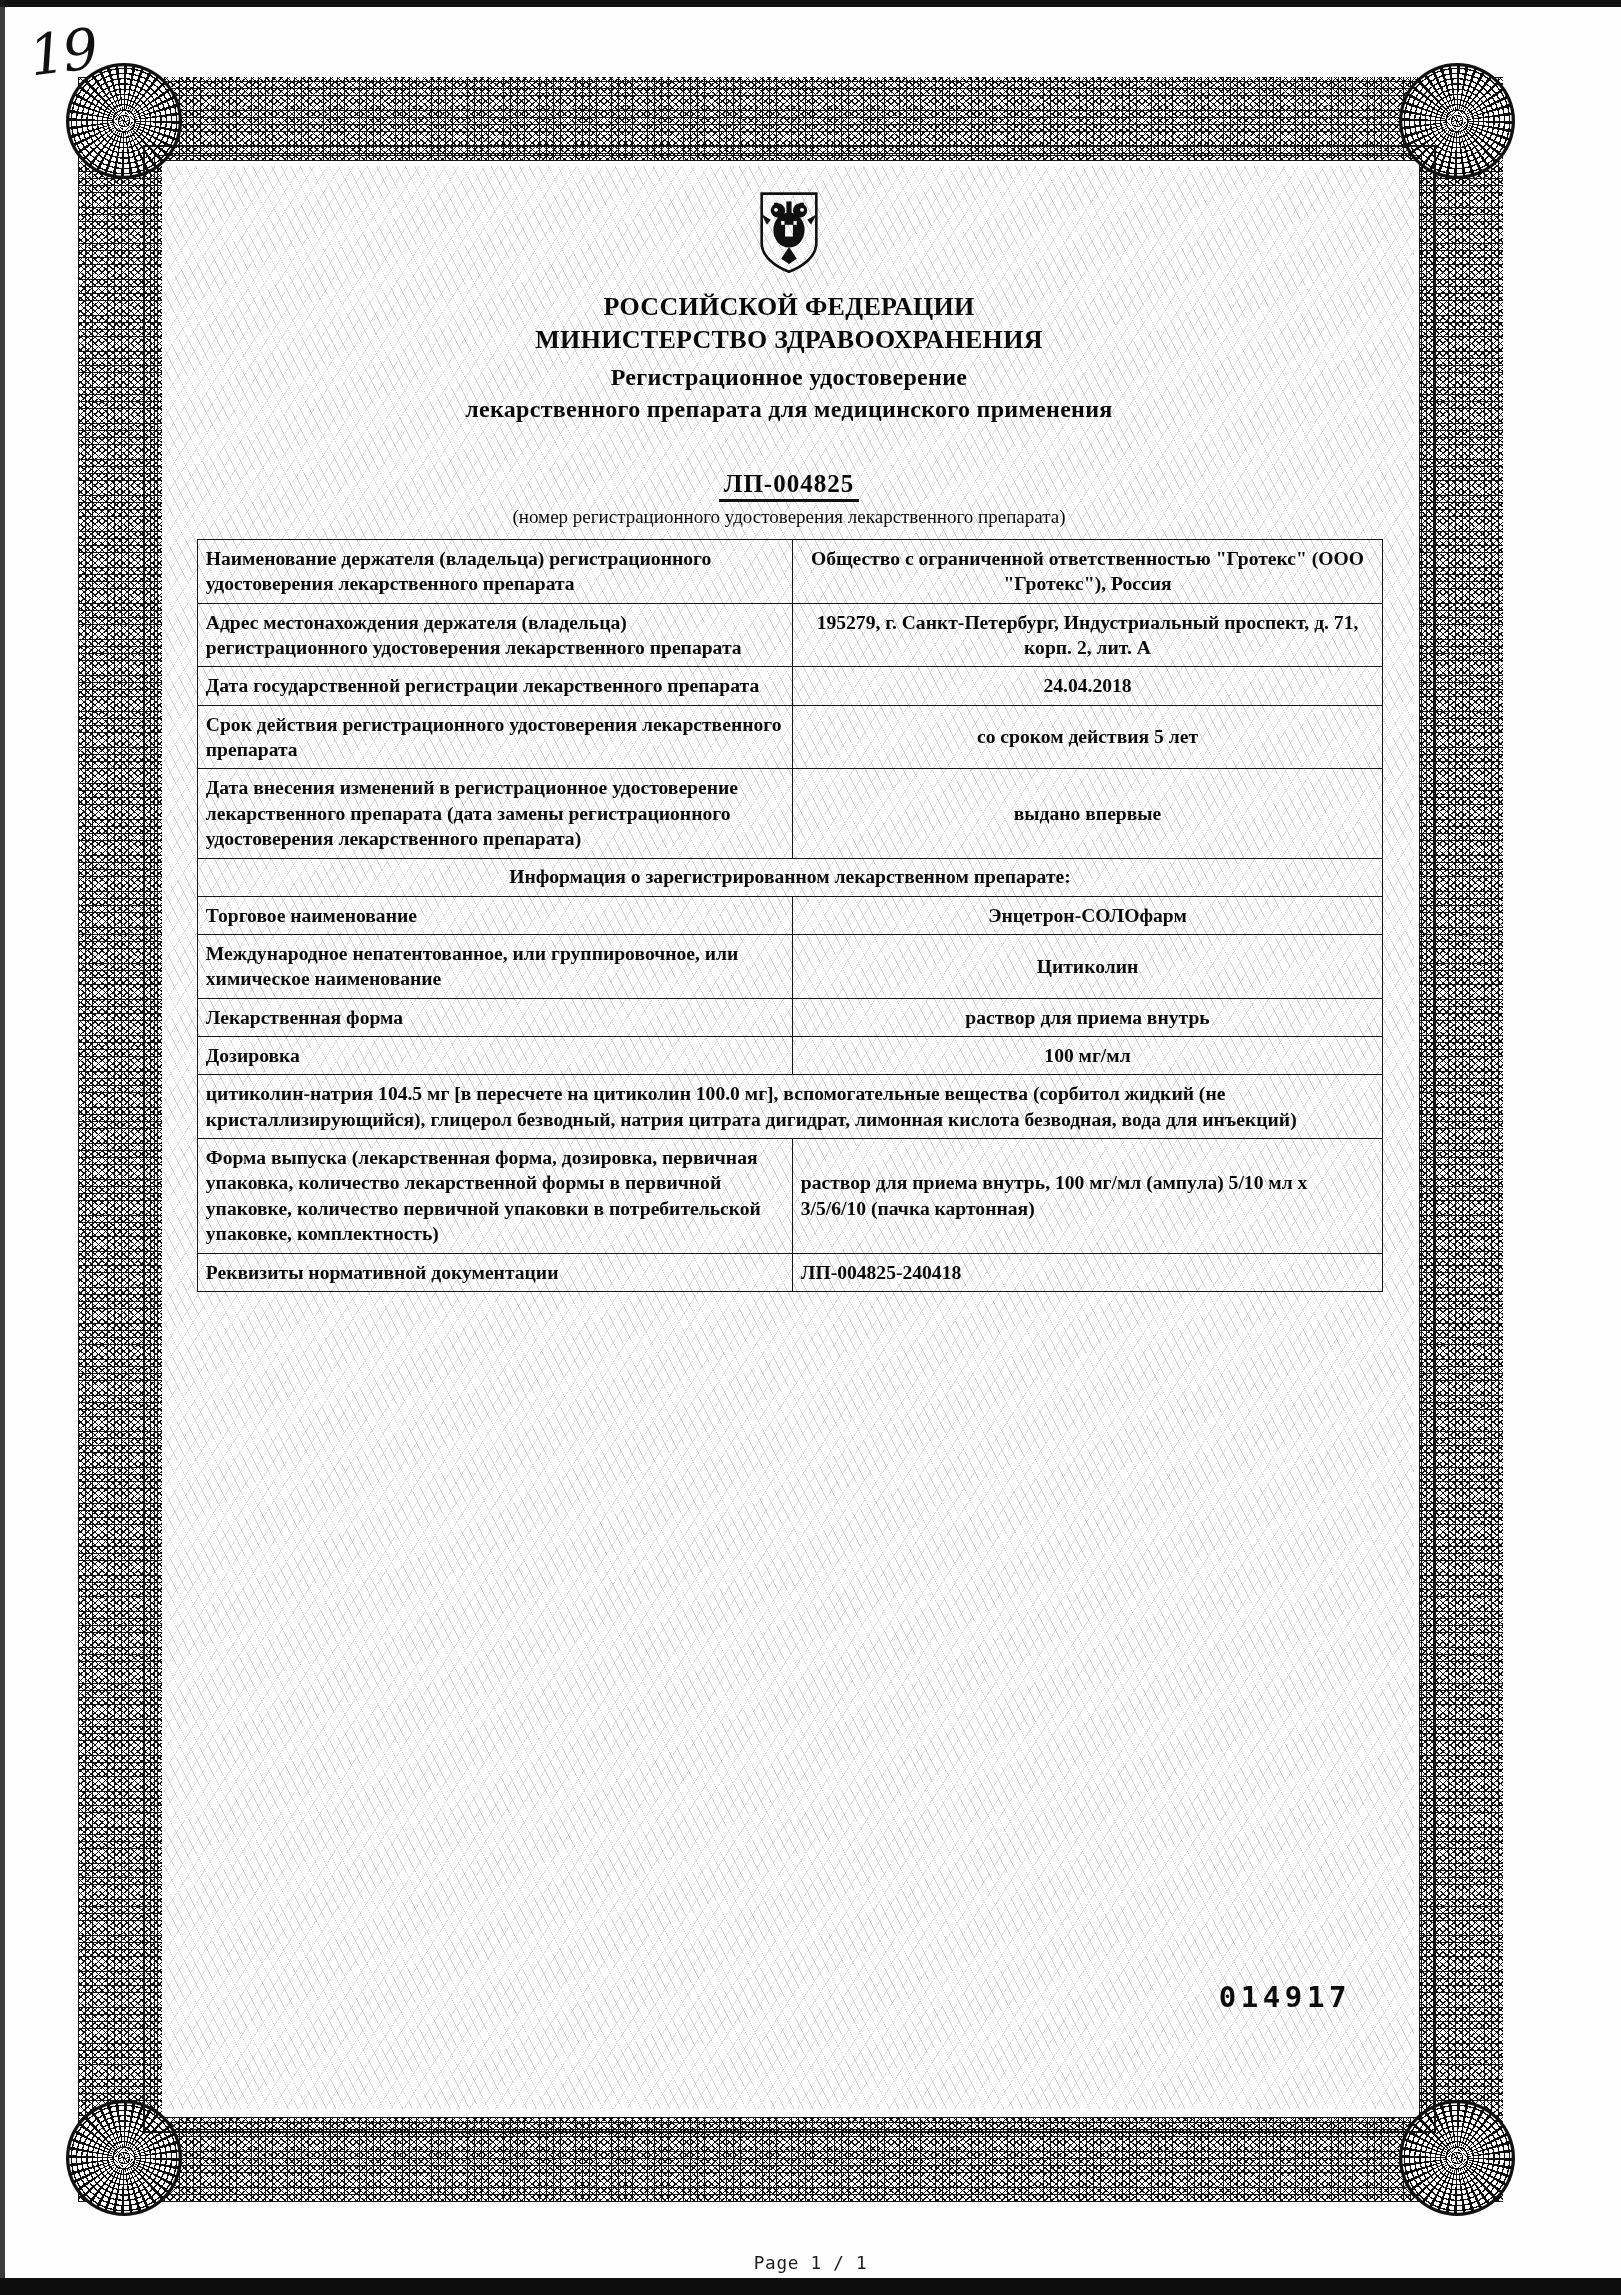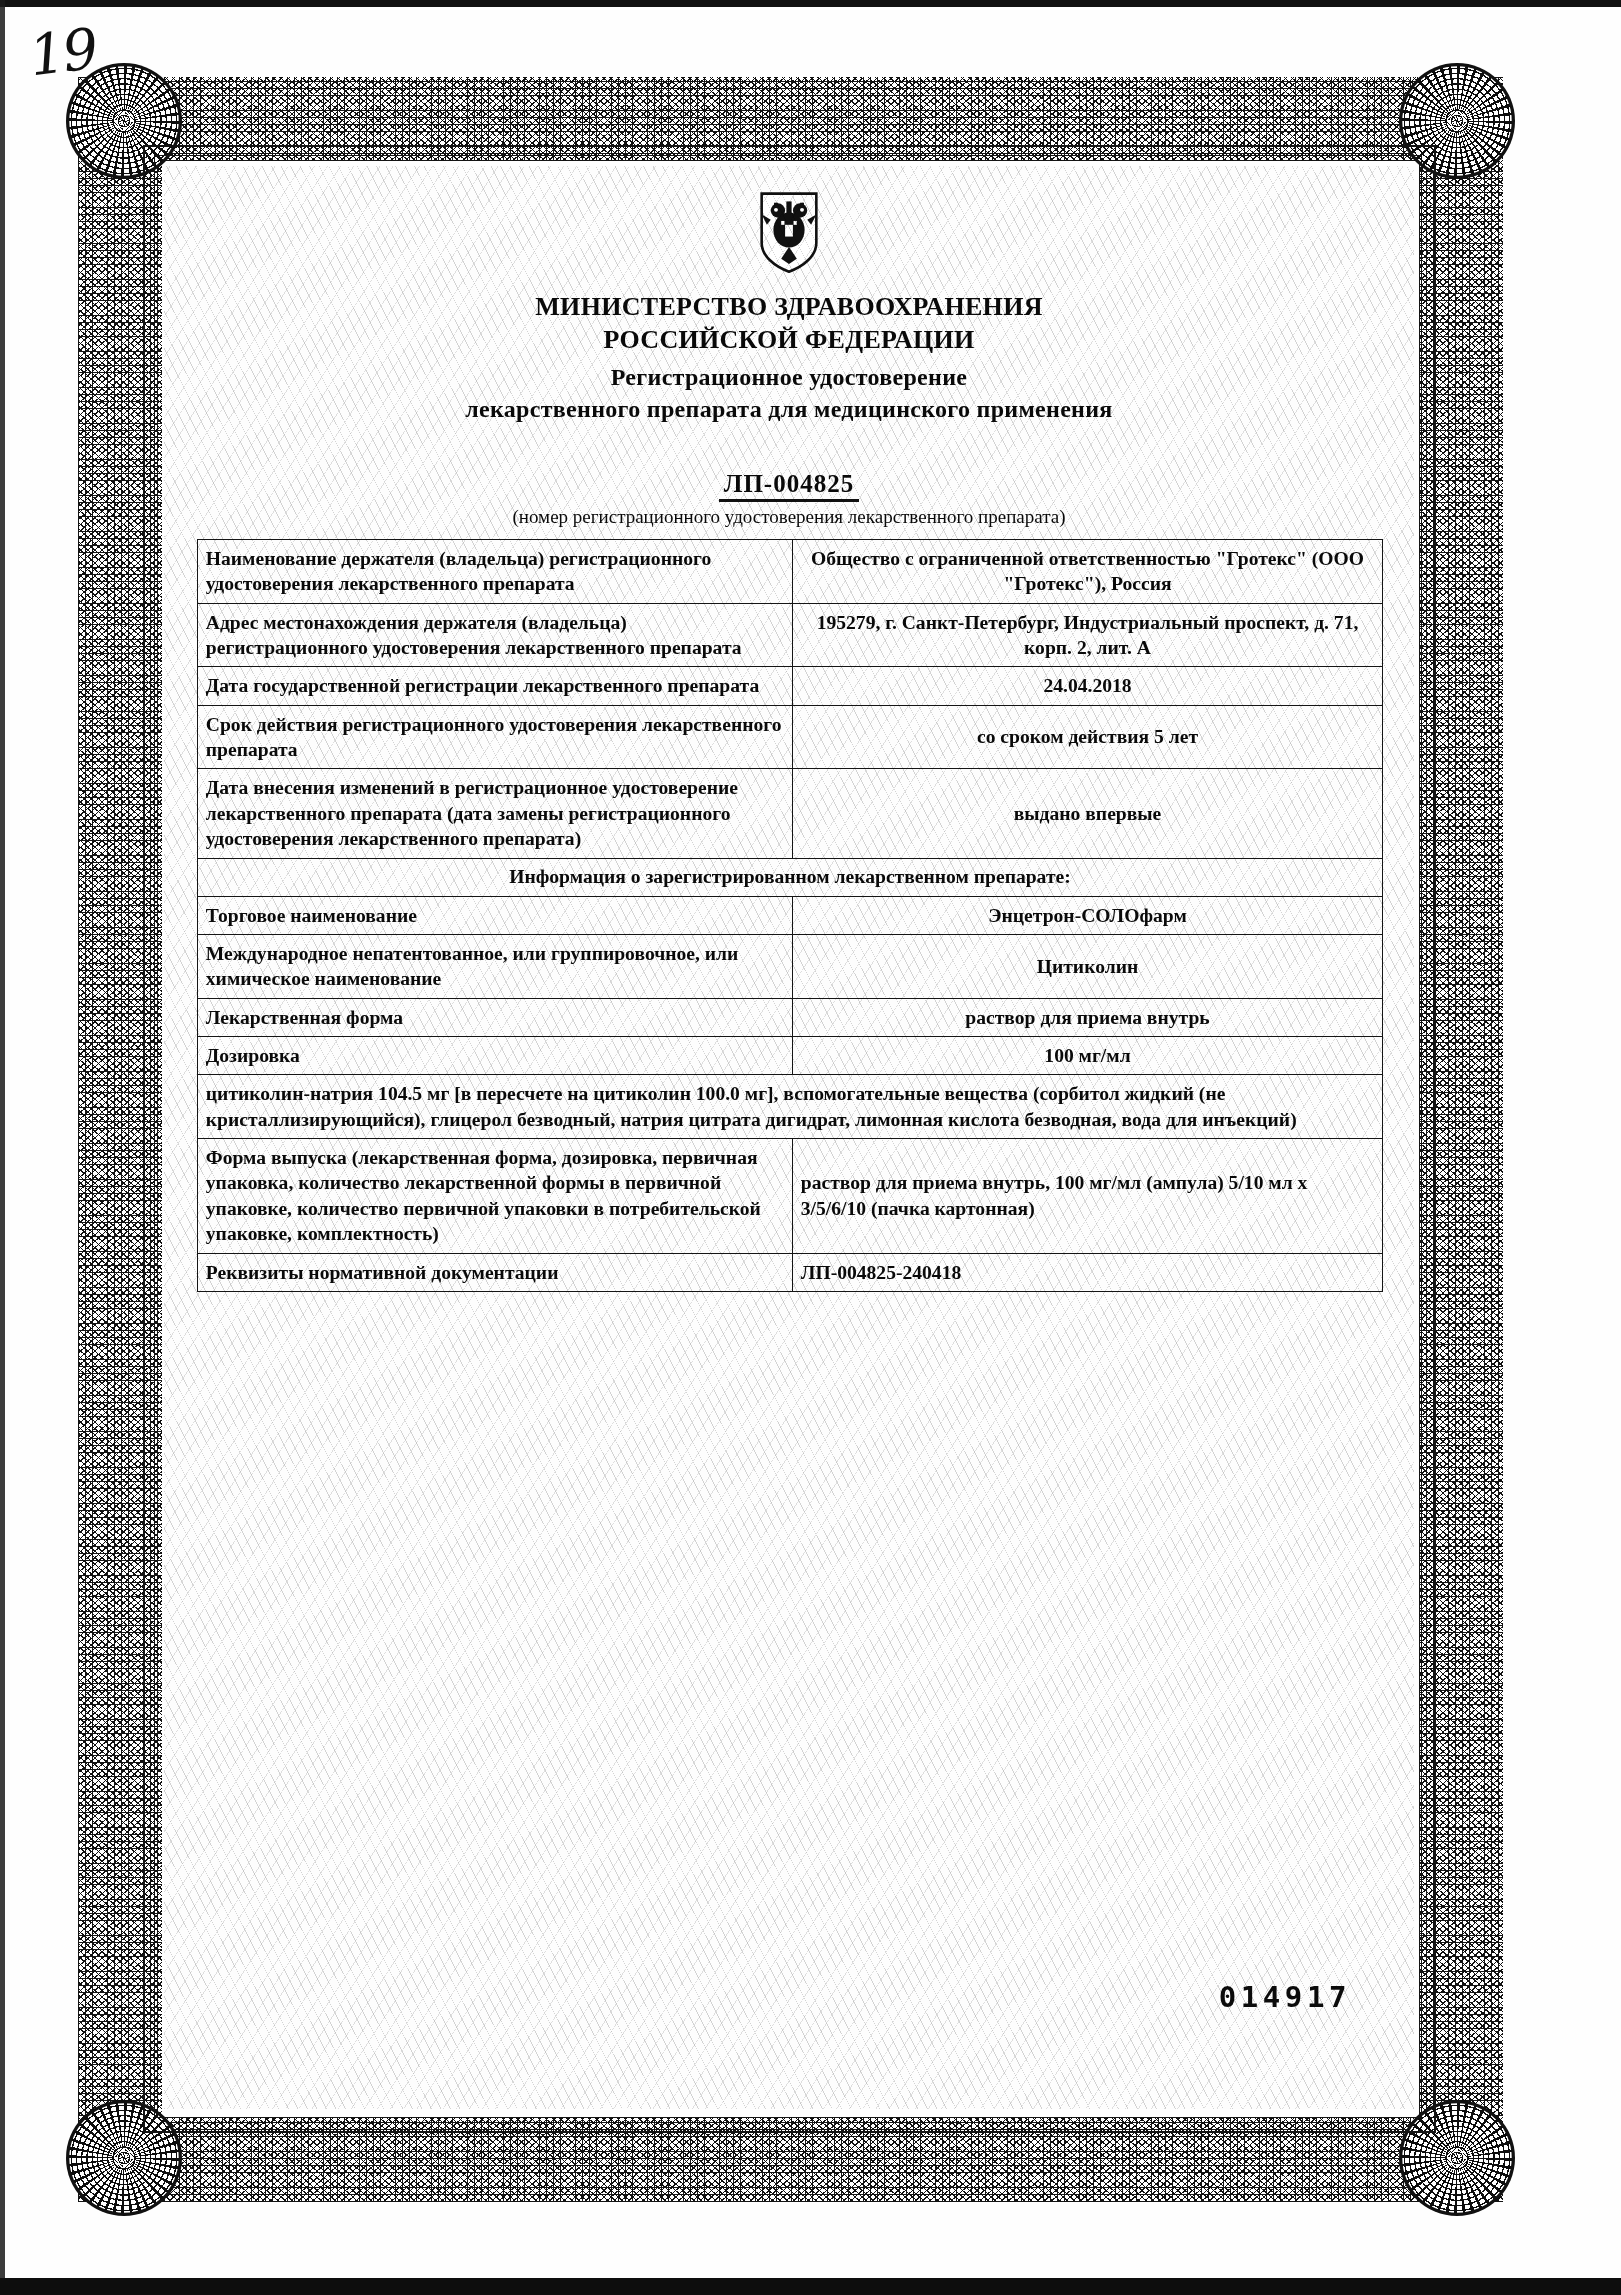--- a/index.html
+++ b/index.html
@@ -176,22 +176,22 @@
         <g fill="#ffffff">
           <circle cx="28" cy="29" r="3"></circle>
           <circle cx="68" cy="29" r="3"></circle>
           <rect x="42" y="52" width="12" height="18"></rect>
           <rect x="36" y="46" width="5" height="6"></rect>
           <rect x="55" y="46" width="5" height="6"></rect>
         </g>
       </svg>
 
       <div id="ministry">
+        <div>РОССИЙСКОЙ ФЕДЕРАЦИИ</div>
         <div>МИНИСТЕРСТВО ЗДРАВООХРАНЕНИЯ</div>
-        <div>РОССИЙСКОЙ ФЕДЕРАЦИИ</div>
       </div>
 
       <div id="doc-title">
         <div>Регистрационное удостоверение</div>
         <div>лекарственного препарата для медицинского применения</div>
       </div>
 
       <div id="reg-number">
         <span>ЛП-004825</span>
       </div>
@@ -259,14 +259,15 @@
           </tr>
         </tbody>
       </table>
 
       <div id="serial">014917</div>
 
       <div id="speckle"></div>
     </div>
   </div>
 
+  <div id="page-footer">Page  1 / 1</div>
 </div>
 
 
 </body></html>

